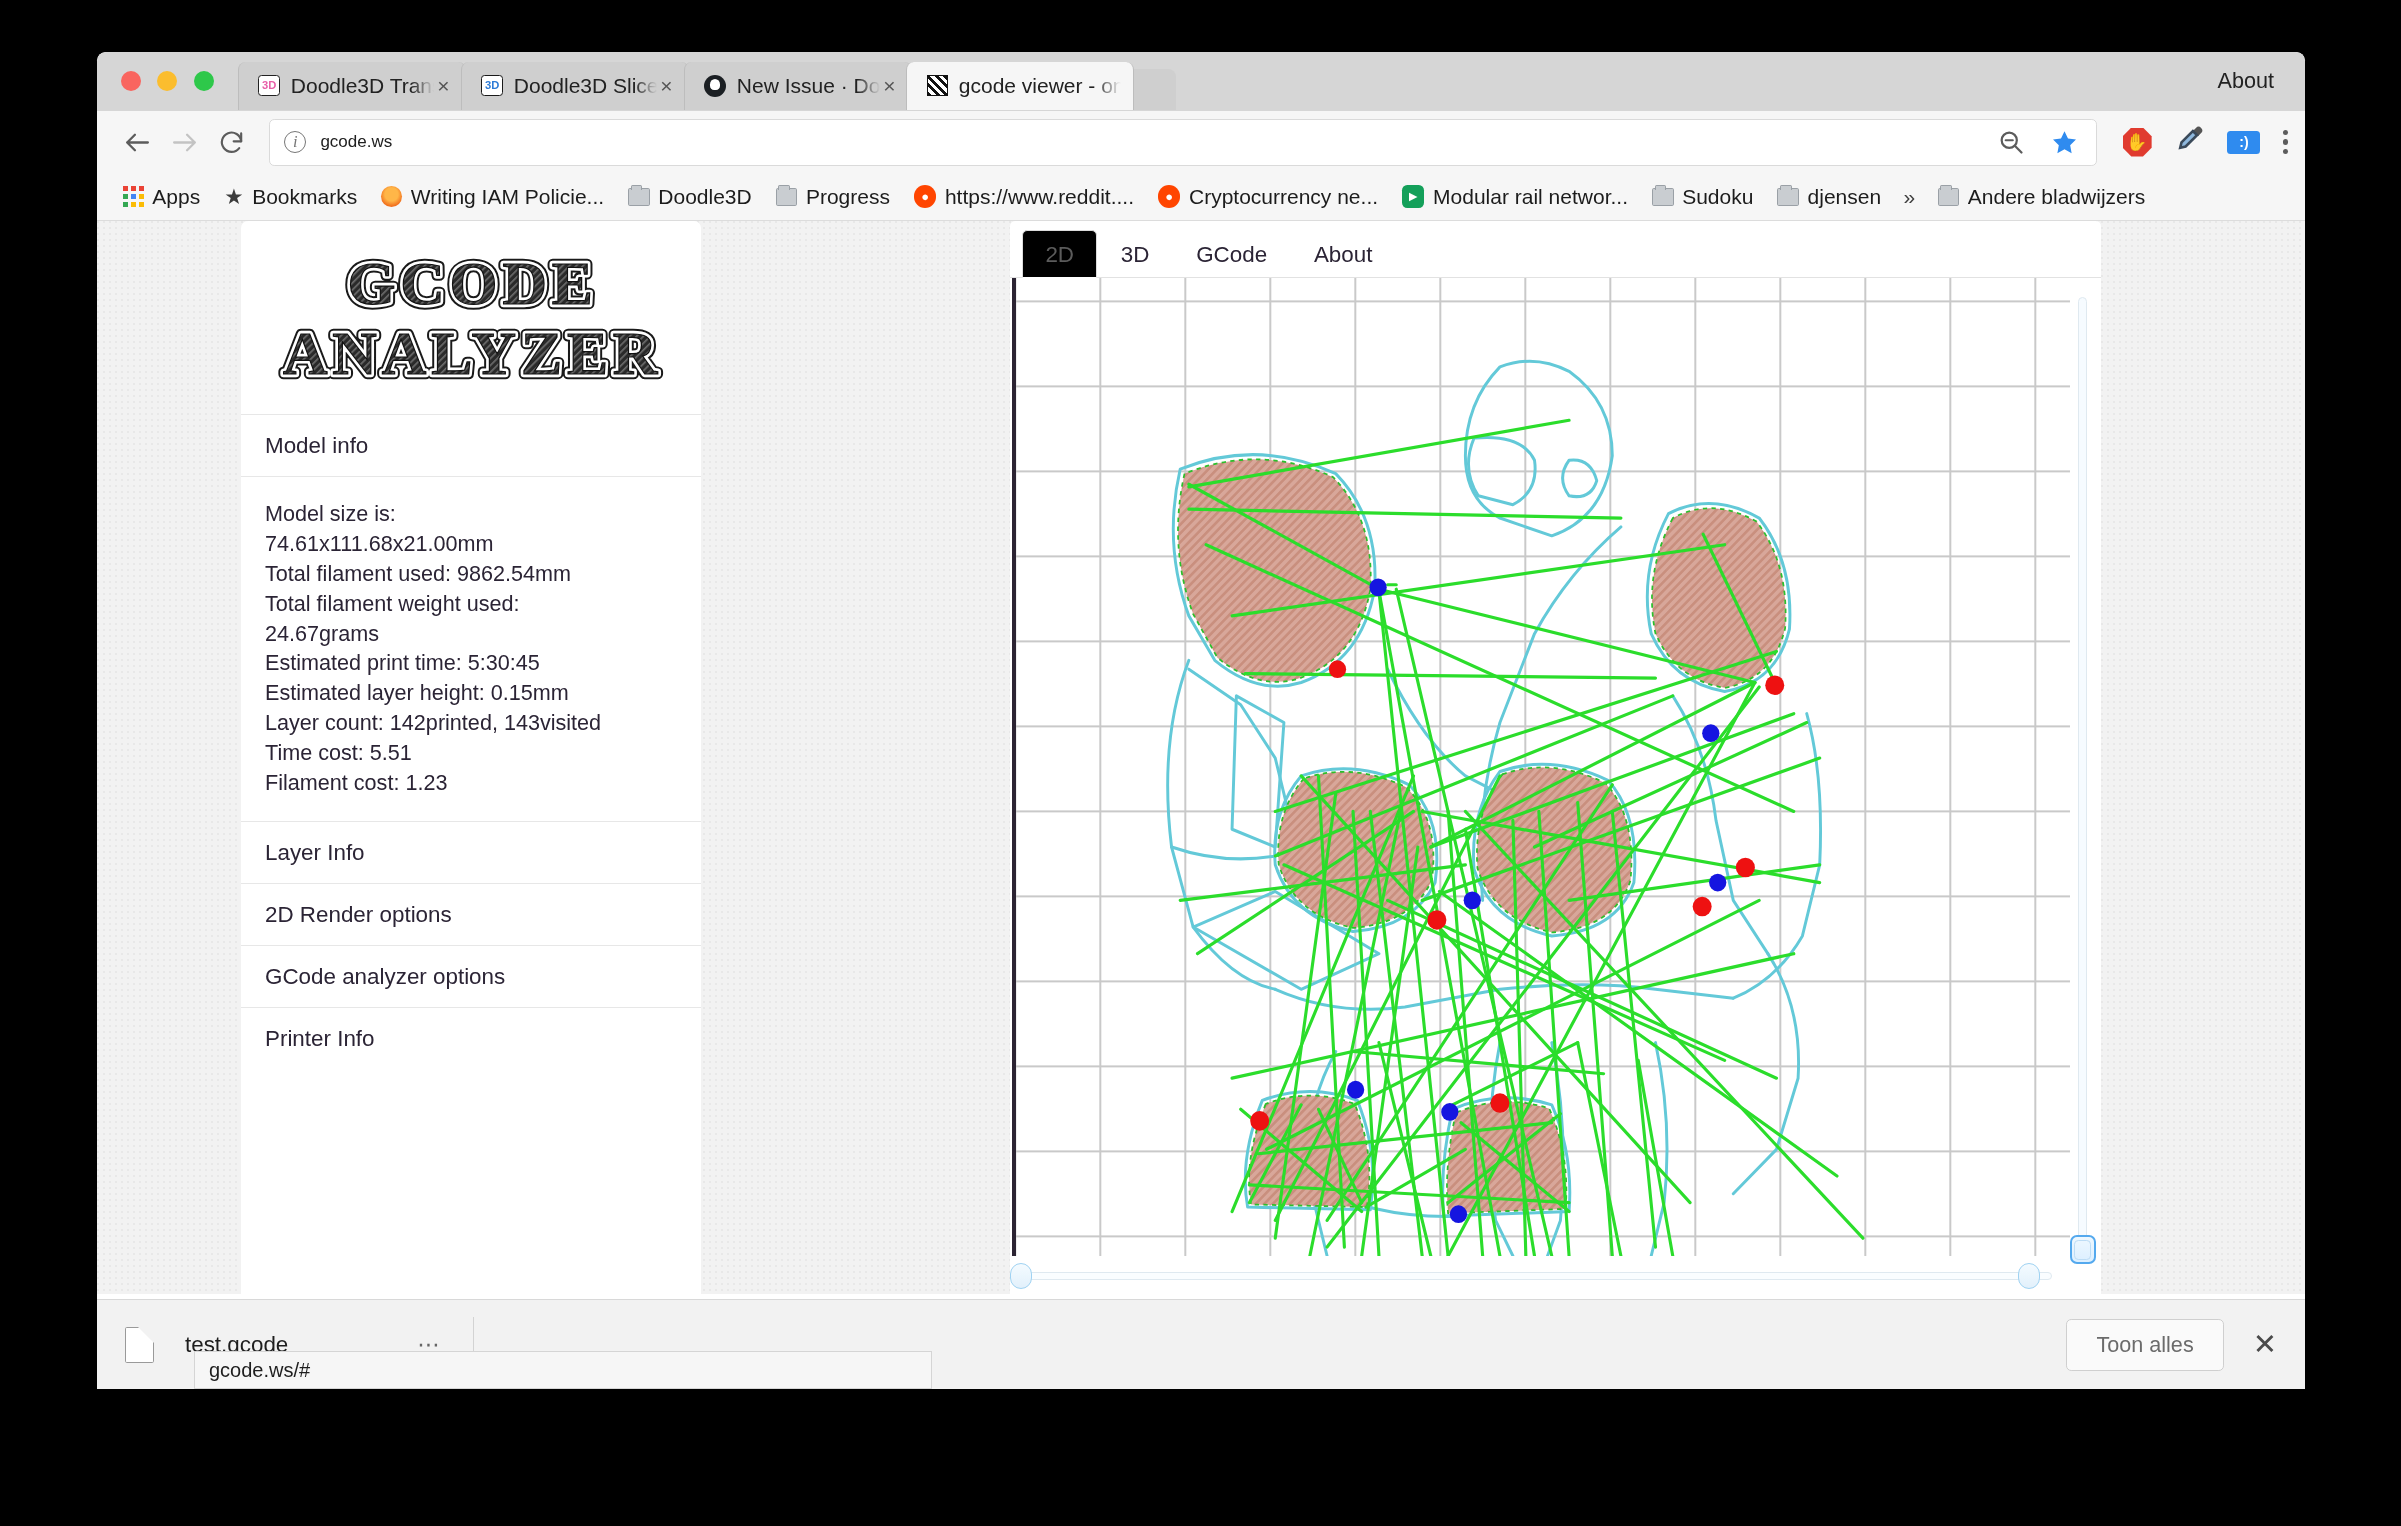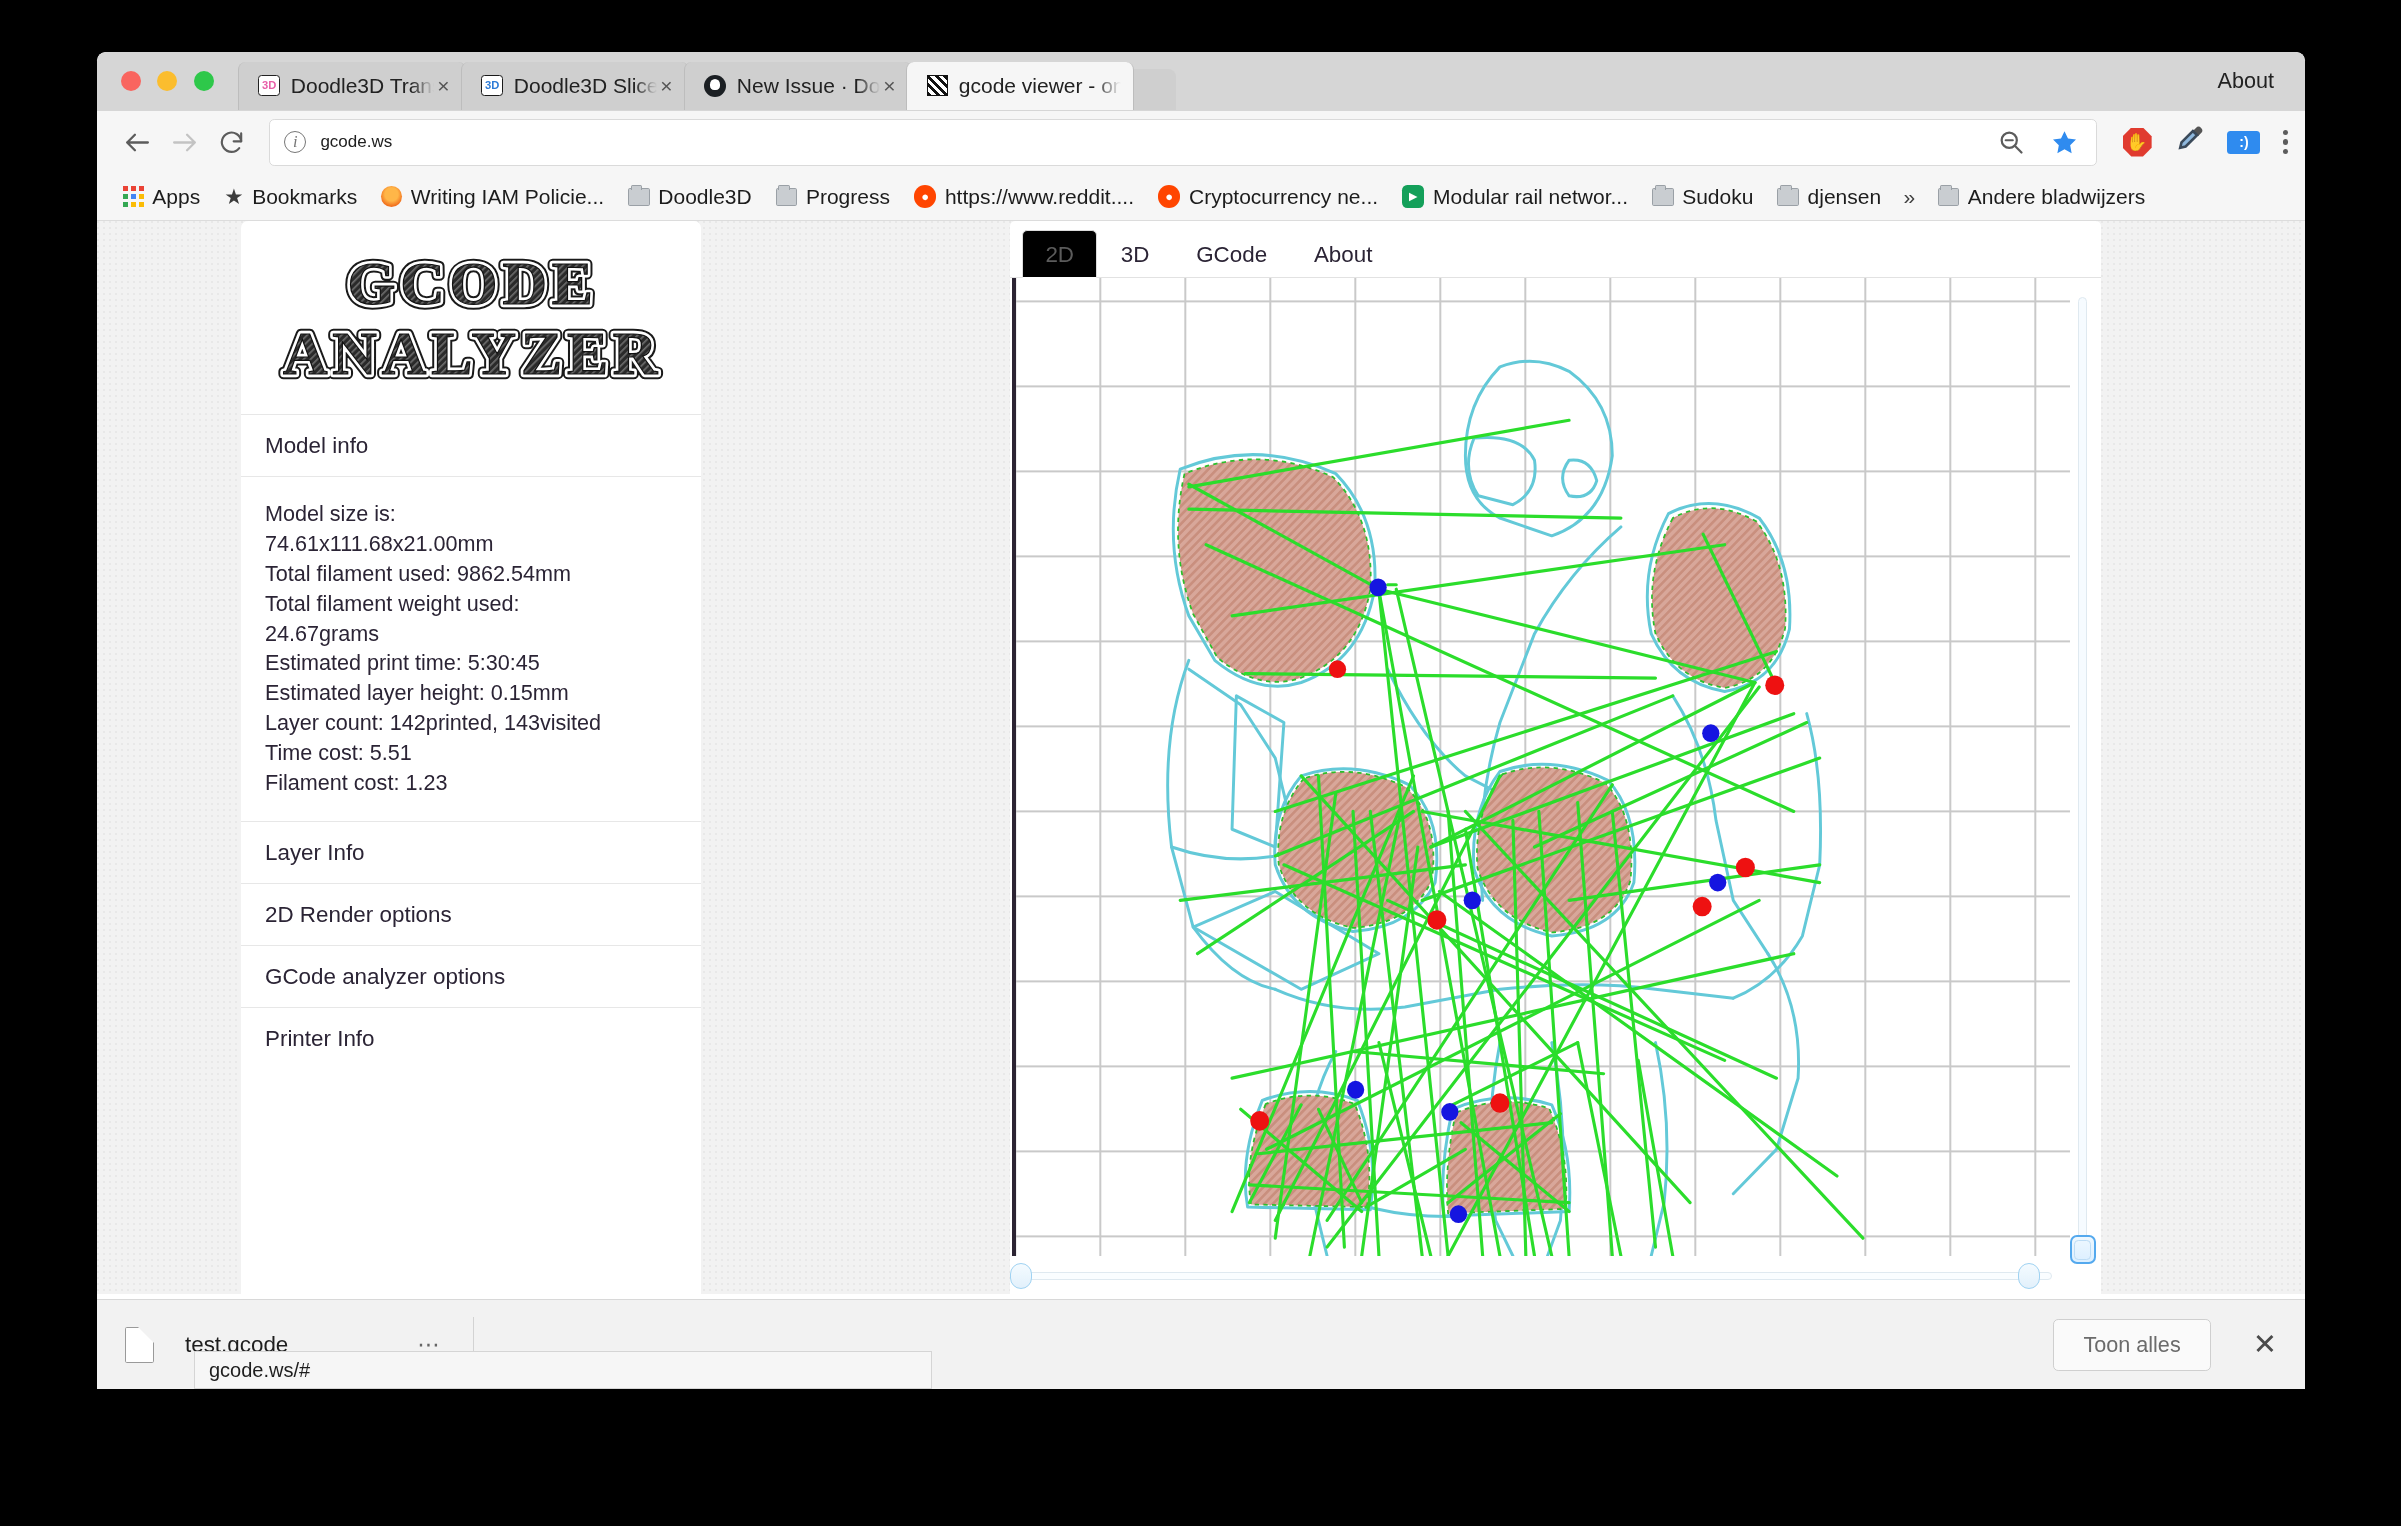--- a/index.html
+++ b/index.html
@@ -293,21 +293,21 @@
     width: 29px; height: 36px; background:#fff; border:1.7px solid #9a9a9a;
     border-radius: 1.7px; position:relative; margin-right: 31px;
   }
   .file-glyph::after{
     content:""; position:absolute; right:-1.7px; top:-1.7px;
     border: 9.5px solid transparent; border-right-color:#f2f2f2; border-top-color:#f2f2f2;
   }
   #dl-name { font-size: 22.4px; color:#1e1e1e; }
   #dl-menu { margin-left: 129px; color:#666; letter-spacing: 2.6px; font-size: 22.4px; }
   #dl-sep { width:0.9px; height: 55px; background:#d3d3d3; margin-left: 31px; }
-  #shelf-right { margin-left:auto; display:flex; align-items:center; gap: 42px; }
+  #shelf-right { margin-left:auto; display:flex; align-items:center; gap: 29px; }
   #show-all-btn {
     border:0.9px solid #cfcfcf; border-radius:5.2px; background:#fafafa;
     padding: 12px 29px; font-size: 21.6px; color:#6b6b6b;
   }
   #shelf-close { font-size: 29px; color:#4a4a4a; line-height: 1; }
 </style>
 </head>
 <body>
 
 <div id="browser-window">

